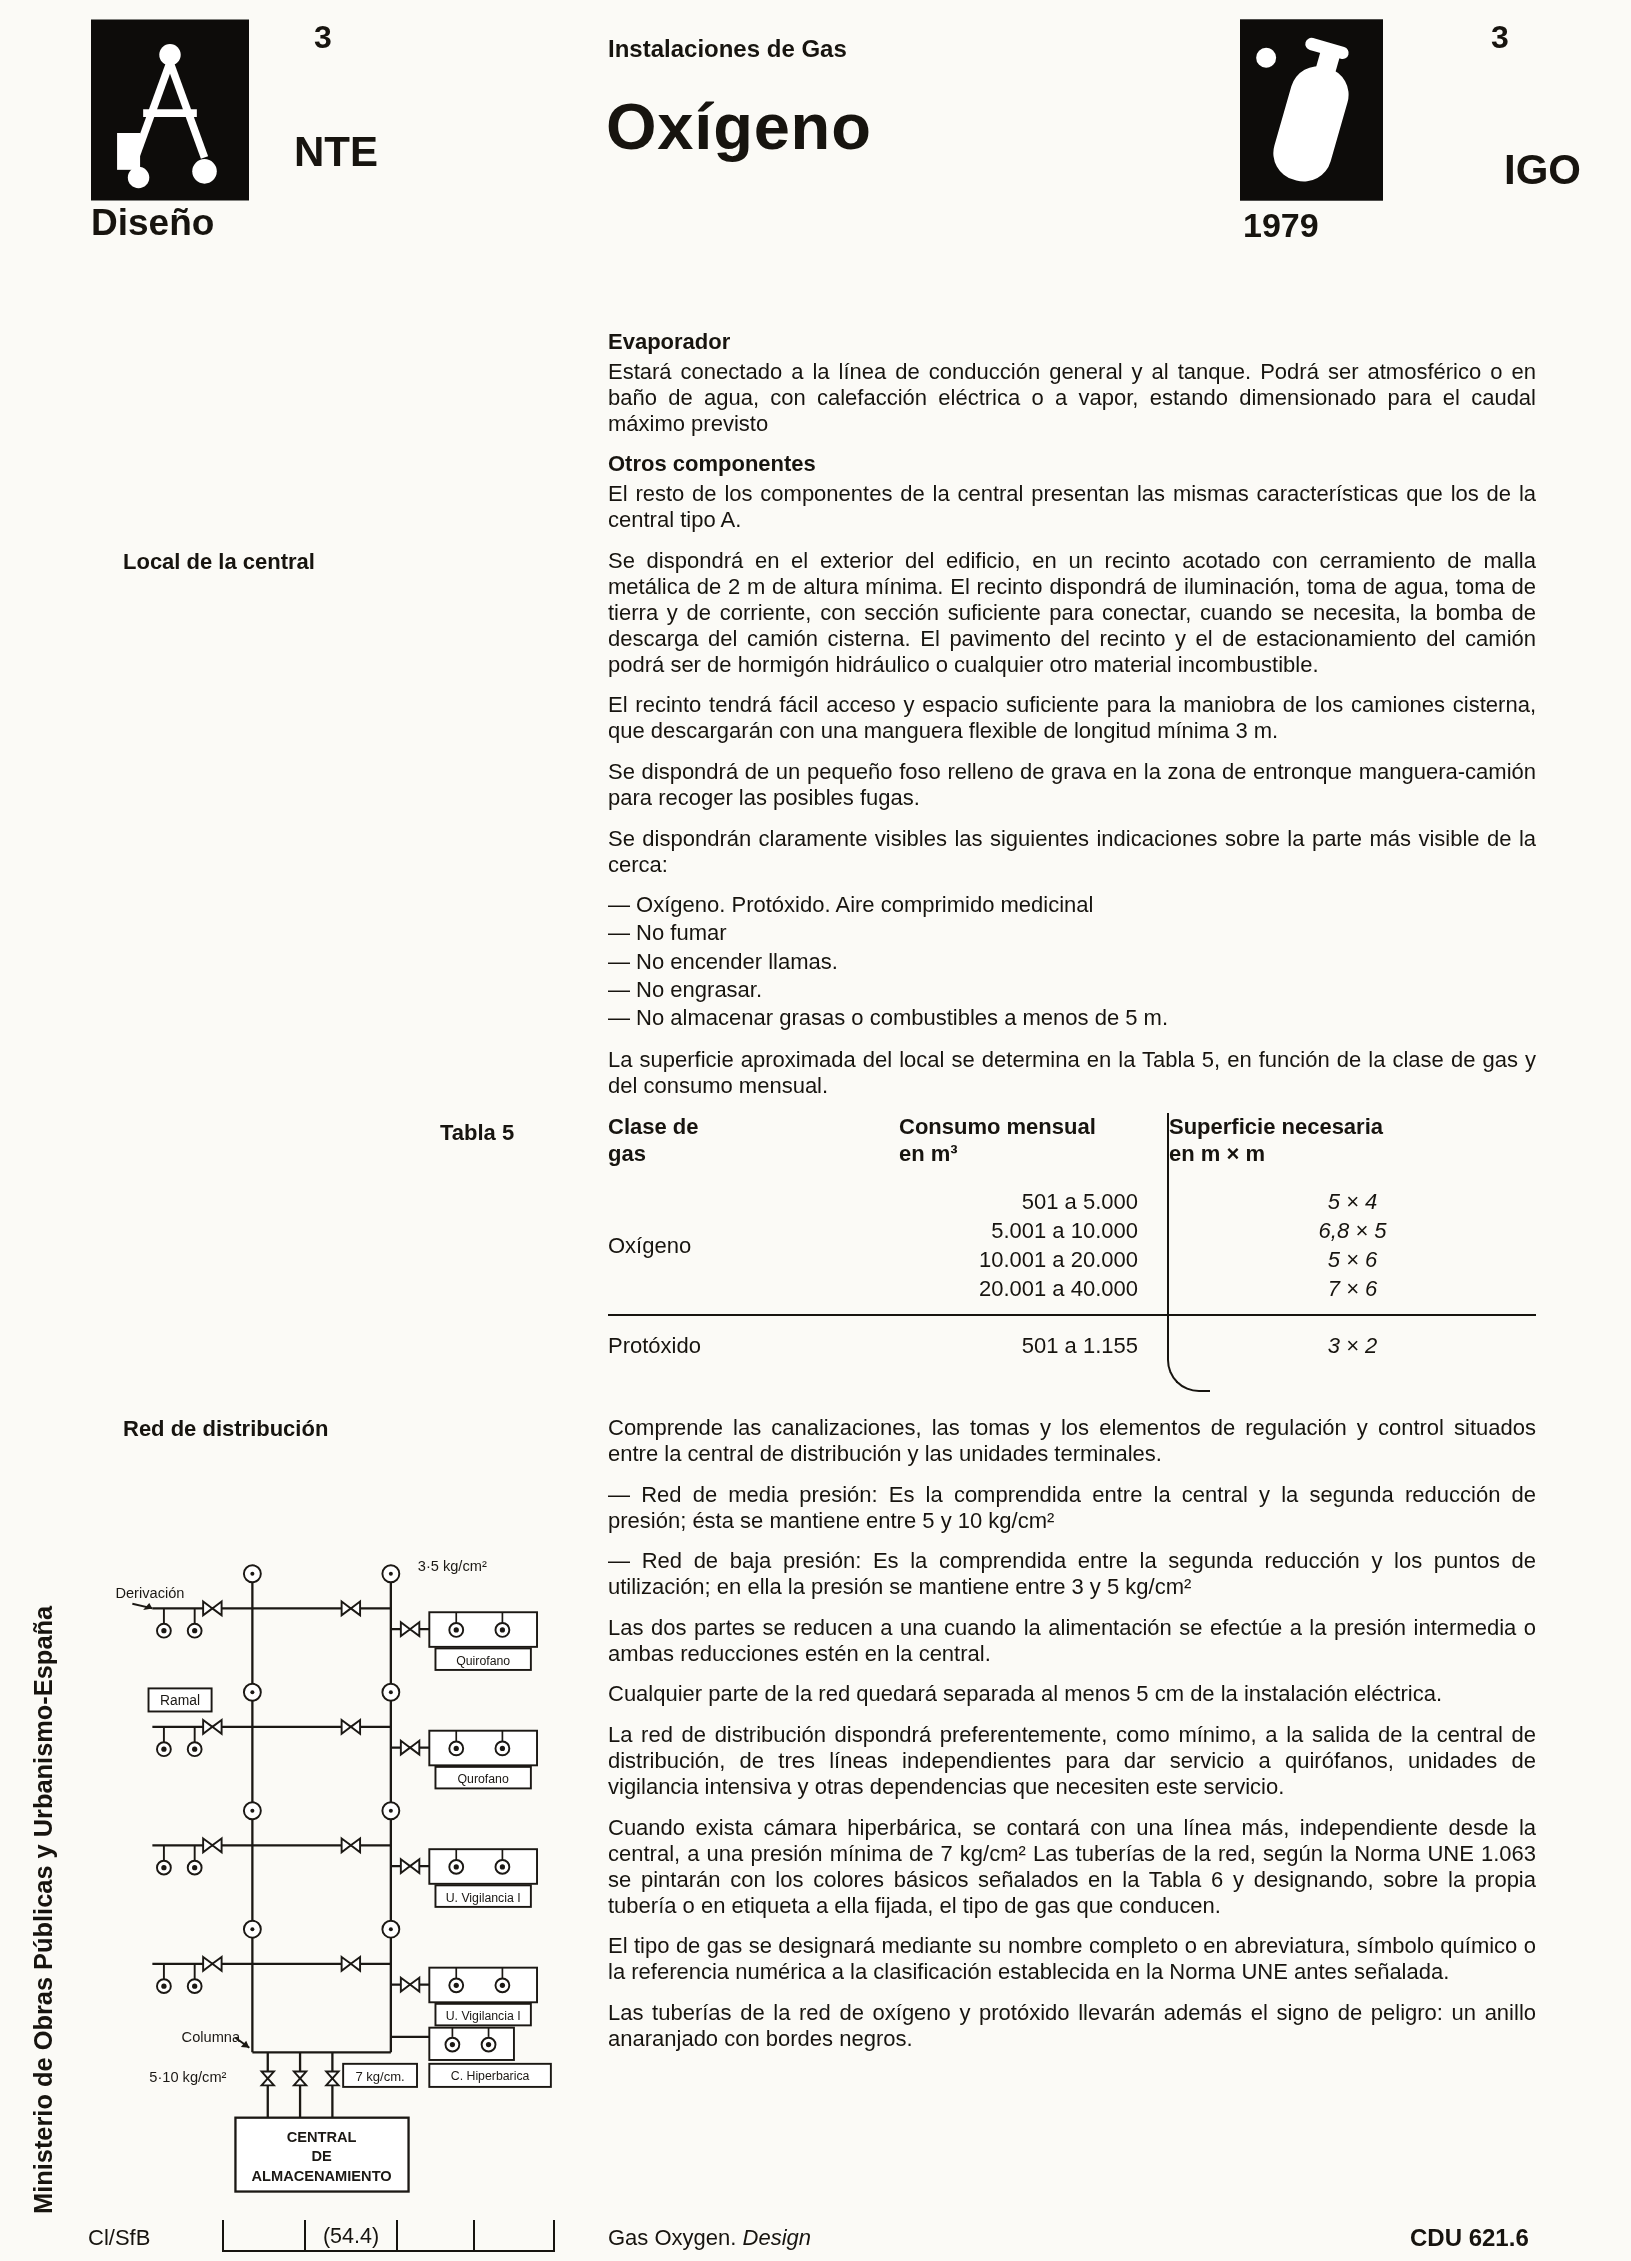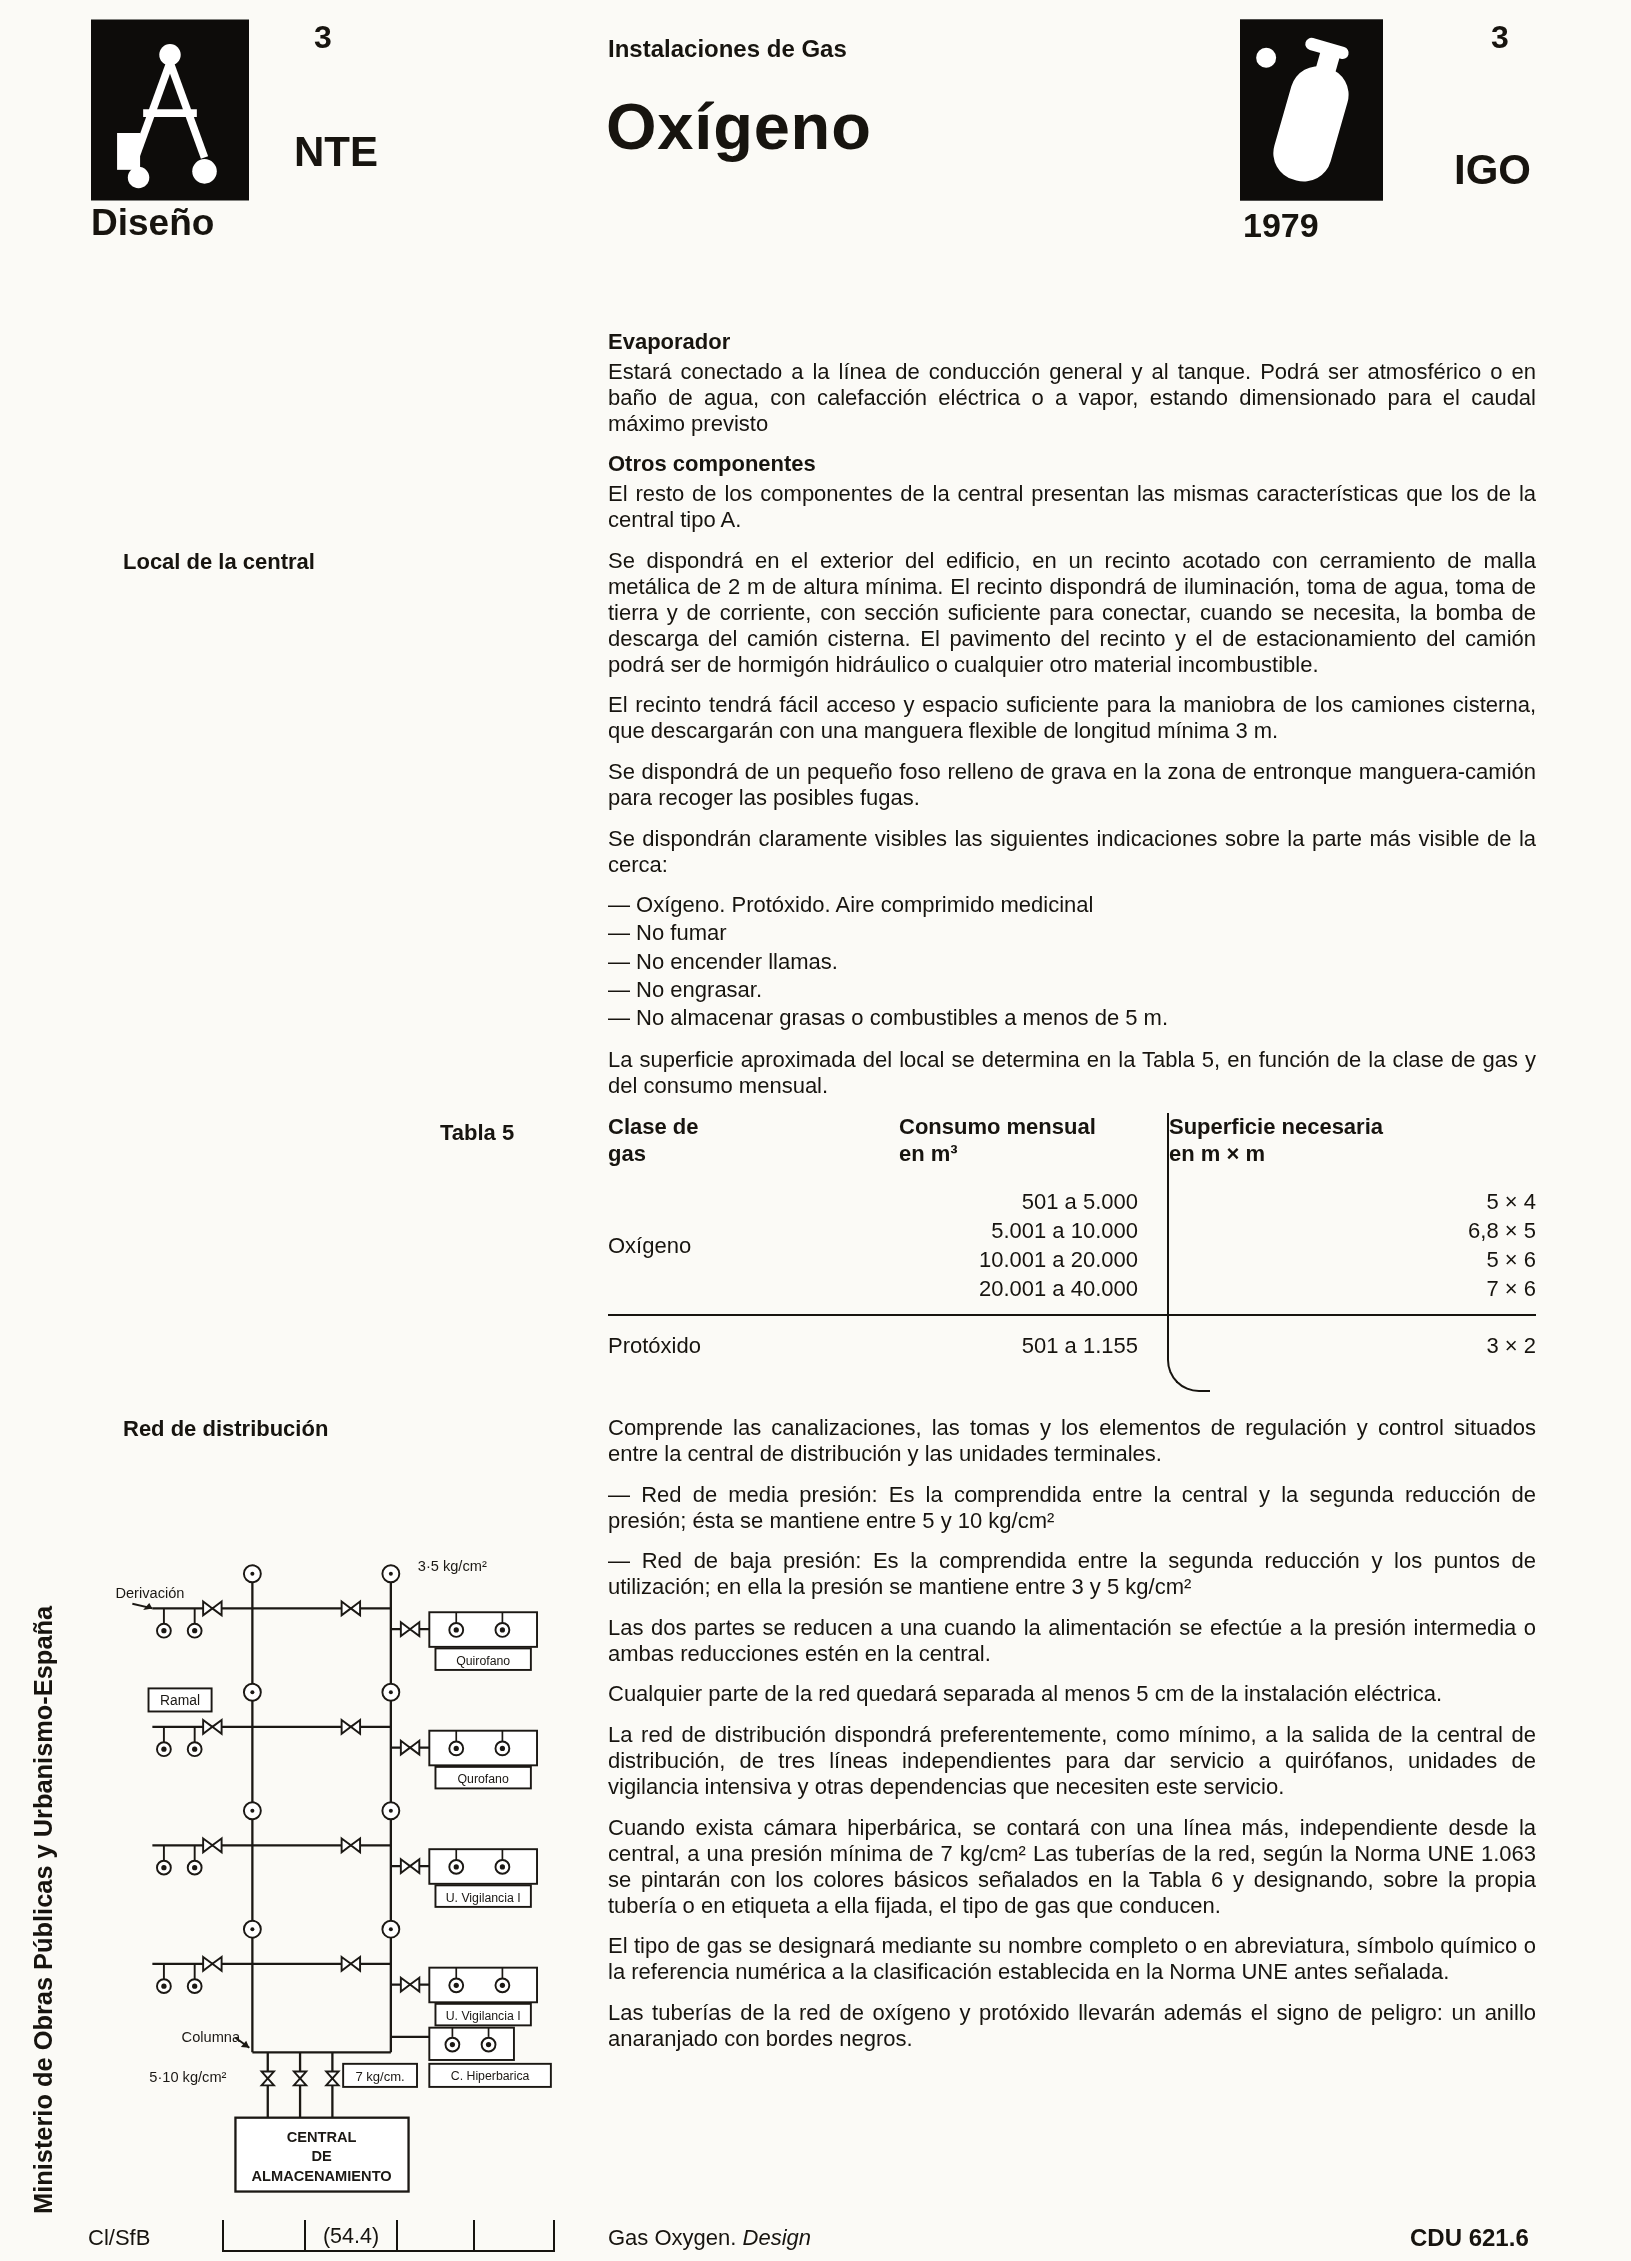--- a/index.html
+++ b/index.html
@@ -14,41 +14,41 @@
 
   
   .logo-left  { left: 91px; top: 18.5px; width: 158px; height: 182px; }
   .hnum-left  { left: 314px; top: 18.5px; font-size: 32px; font-weight: 700; }
   .nte        { left: 294px; top: 128px; font-size: 42px; font-weight: 700; }
   .diseno     { left: 91px; top: 202px; font-size: 37px; font-weight: 700; }
   .cat        { left: 608px; top: 35px;  font-size: 24px; font-weight: 700; text-align: right; }
   .title      { left: 606px; top: 89px; font-size: 65px; font-weight: 700; margin: 0; letter-spacing: 0.8px; }
   .tank       { left: 1240px; top: 18.5px; width: 143px; height: 182px; }
   .hnum-right { left: 1491px; top: 18.5px; font-size: 32px; font-weight: 700; }
-  .igo        { left: 1454px; top: 146px; font-size: 42px; font-weight: 700; }
+  .igo        { left: 1504px; top: 146px; font-size: 42px; font-weight: 700; }
   .year       { left: 1243px; top: 206px; font-size: 34px; font-weight: 700; }
 
   
   .col { position: absolute; left: 608px; top: 329px; width: 928px; }
   .col p { margin: 0 0 14.6px; font-size: 22px; line-height: 26px; text-align: justify; }
   .bh { font-size: 22px; font-weight: 700; margin: 0 0 3.8px; }
   .bl { margin: 0 0 2.3px !important; }
   .bl-last { margin-bottom: 15.4px !important; }
   .rel { position: relative; }
   .mnote { position: absolute; font-weight: 700; font-size: 22px; white-space: nowrap; top: 0.8px; }
   .mnote-wide { left: -485px; }
   .mnote-tabla { left: -168px; top: 6.2px; }
 
   
   .t5 { display: grid; grid-template-columns: 291px 268px 1fr; margin: 14px 0 23px; font-size: 22px; }
   .t5 .hd  { font-weight: 700; white-space: pre-line; line-height: 27px; padding-bottom: 20px; }
   .t5 .hd3 { }
   .t5 .div3 { border-left: 2.3px solid #17140f; }
   .t5 .num { text-align: right; padding-right: 29px; line-height: 29px; }
-  .t5 .sup { text-align: right; line-height: 29px; }
+  .t5 .sup { text-align: center; line-height: 29px; font-style: italic; }
   .t5 .gname { line-height: 29px; }
   .t5 .prow { padding-top: 15.4px; }
   .curve { width: 43px; height: 32px; border-left: 2.3px solid #17140f; border-bottom: 2.3px solid #17140f; border-bottom-left-radius: 35px; }
 
   
   .diagram { left: 106px; top: 1533px; }
   .diagram text { font-family: "Liberation Sans", sans-serif; fill: #1b1814; }
 
   
   .ministry {

